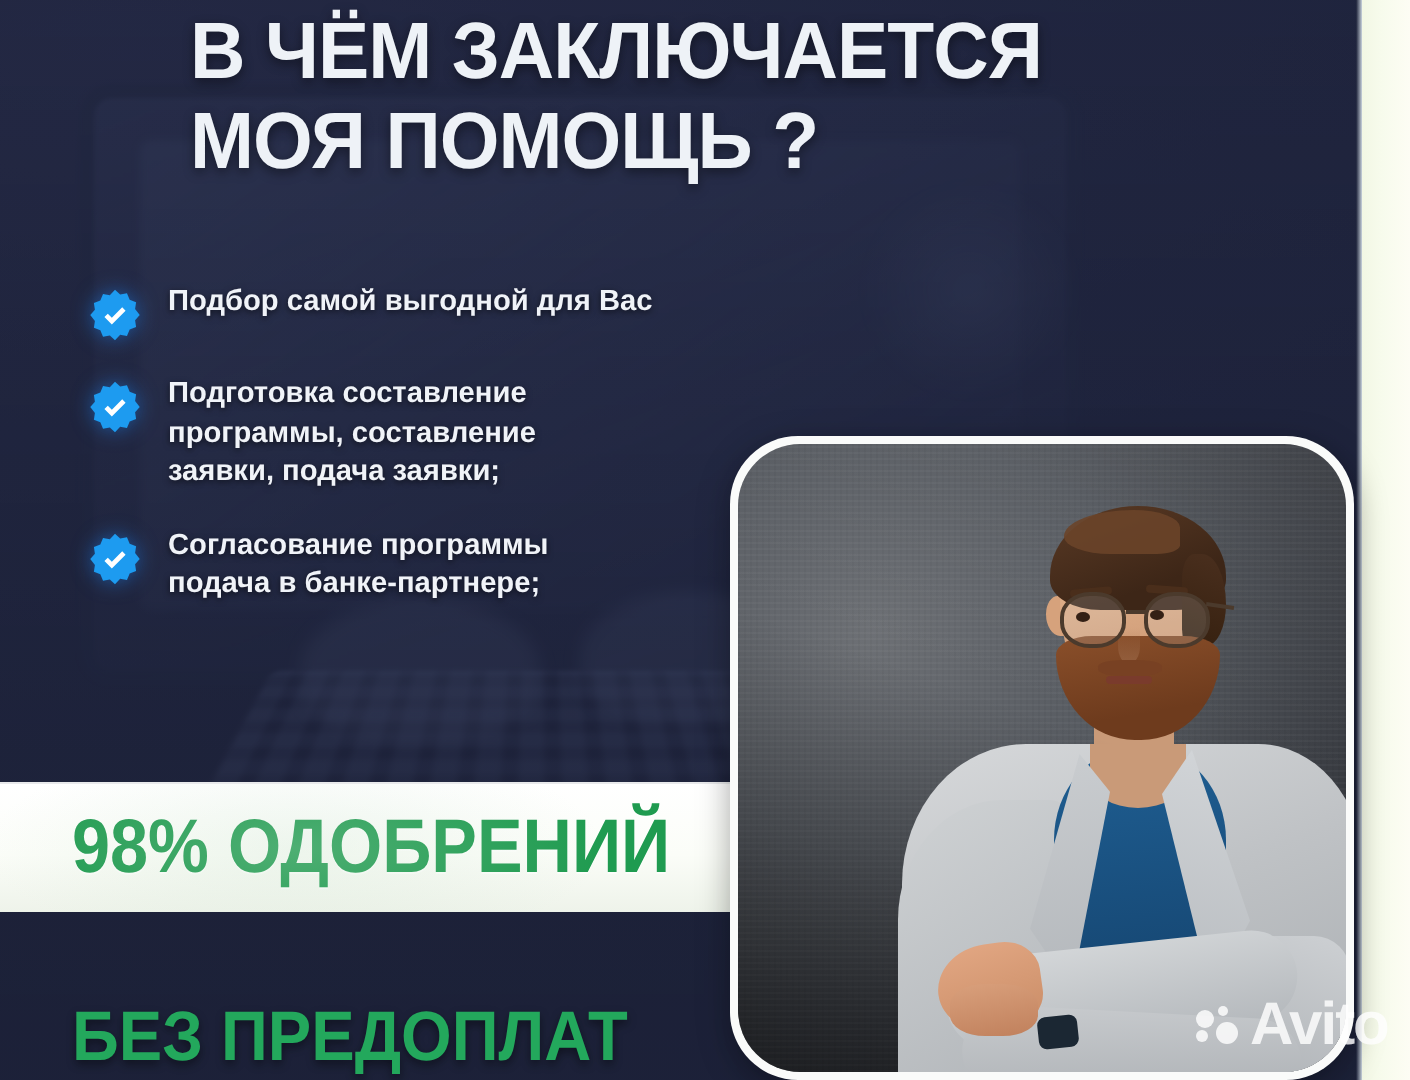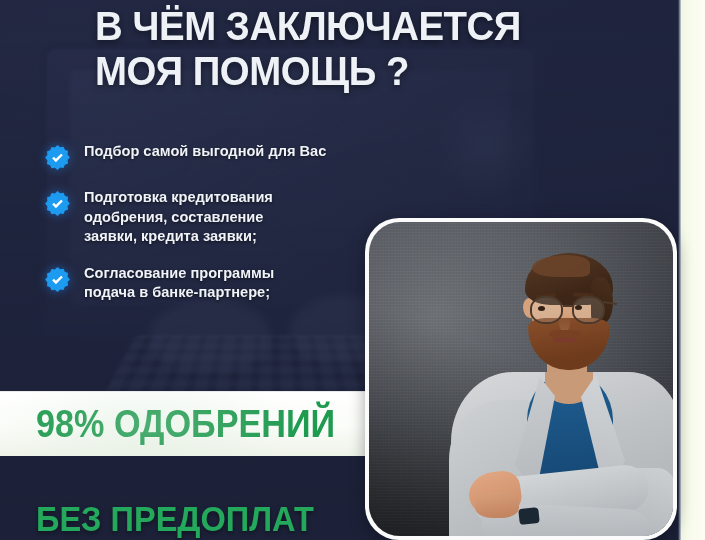--- a/index.html
+++ b/index.html
@@ -410,23 +410,23 @@
     </div>
 
     <div class="bullet">
       <span class="badge">
         <svg viewBox="0 0 24 24" aria-hidden="true">
           <path fill="#1d9bf0" d="M12 .8l2.3 2.05 3.02-.5 1.2 2.84 2.86 1.14-.45 3.04L23 12l-2.07 2.3.45 3.04-2.86 1.14-1.2 2.84-3.02-.5L12 23.2l-2.3-2.04-3.02.5-1.2-2.84L2.62 17.7l.45-3.04L1 12l2.07-2.3-.45-3.04 2.86-1.14 1.2-2.84 3.02.5z"></path>
           <path fill="#ffffff" d="M10.6 16.2l-3.3-3.3 1.5-1.5 1.8 1.8 4.6-4.6 1.5 1.5z"></path>
         </svg>
       </span>
       <span class="btext">
-        <span>Подготовка кредитования</span><br>
-        <span>одобрения, составление</span><br>
-        <span>заявки, кредита заявки;</span>
+        <span>Подготовка составление</span><br>
+        <span>программы, составление</span><br>
+        <span>заявки, подача заявки;</span>
       </span>
     </div>
 
     <div class="bullet">
       <span class="badge">
         <svg viewBox="0 0 24 24" aria-hidden="true">
           <path fill="#1d9bf0" d="M12 .8l2.3 2.05 3.02-.5 1.2 2.84 2.86 1.14-.45 3.04L23 12l-2.07 2.3.45 3.04-2.86 1.14-1.2 2.84-3.02-.5L12 23.2l-2.3-2.04-3.02.5-1.2-2.84L2.62 17.7l.45-3.04L1 12l2.07-2.3-.45-3.04 2.86-1.14 1.2-2.84 3.02.5z"></path>
           <path fill="#ffffff" d="M10.6 16.2l-3.3-3.3 1.5-1.5 1.8 1.8 4.6-4.6 1.5 1.5z"></path>
         </svg>
       </span>
@@ -478,14 +478,23 @@
         <div class="m-forearm-a"></div>
         <div class="m-forearm-b"></div>
         <div class="m-cuff-a"></div>
 
         <div class="m-hand"></div>
         <div class="m-hand-2"></div>
       </div>
     </div>
   </div>
 
+  <div class="avito">
+    <span class="avito-dots">
+      <i></i>
+        <i></i>
+        <i></i>
+        <i></i>
+    </span>
+    <span class="avito-word">Avito</span>
+  </div>
 
 </div>
 
 </body></html>

